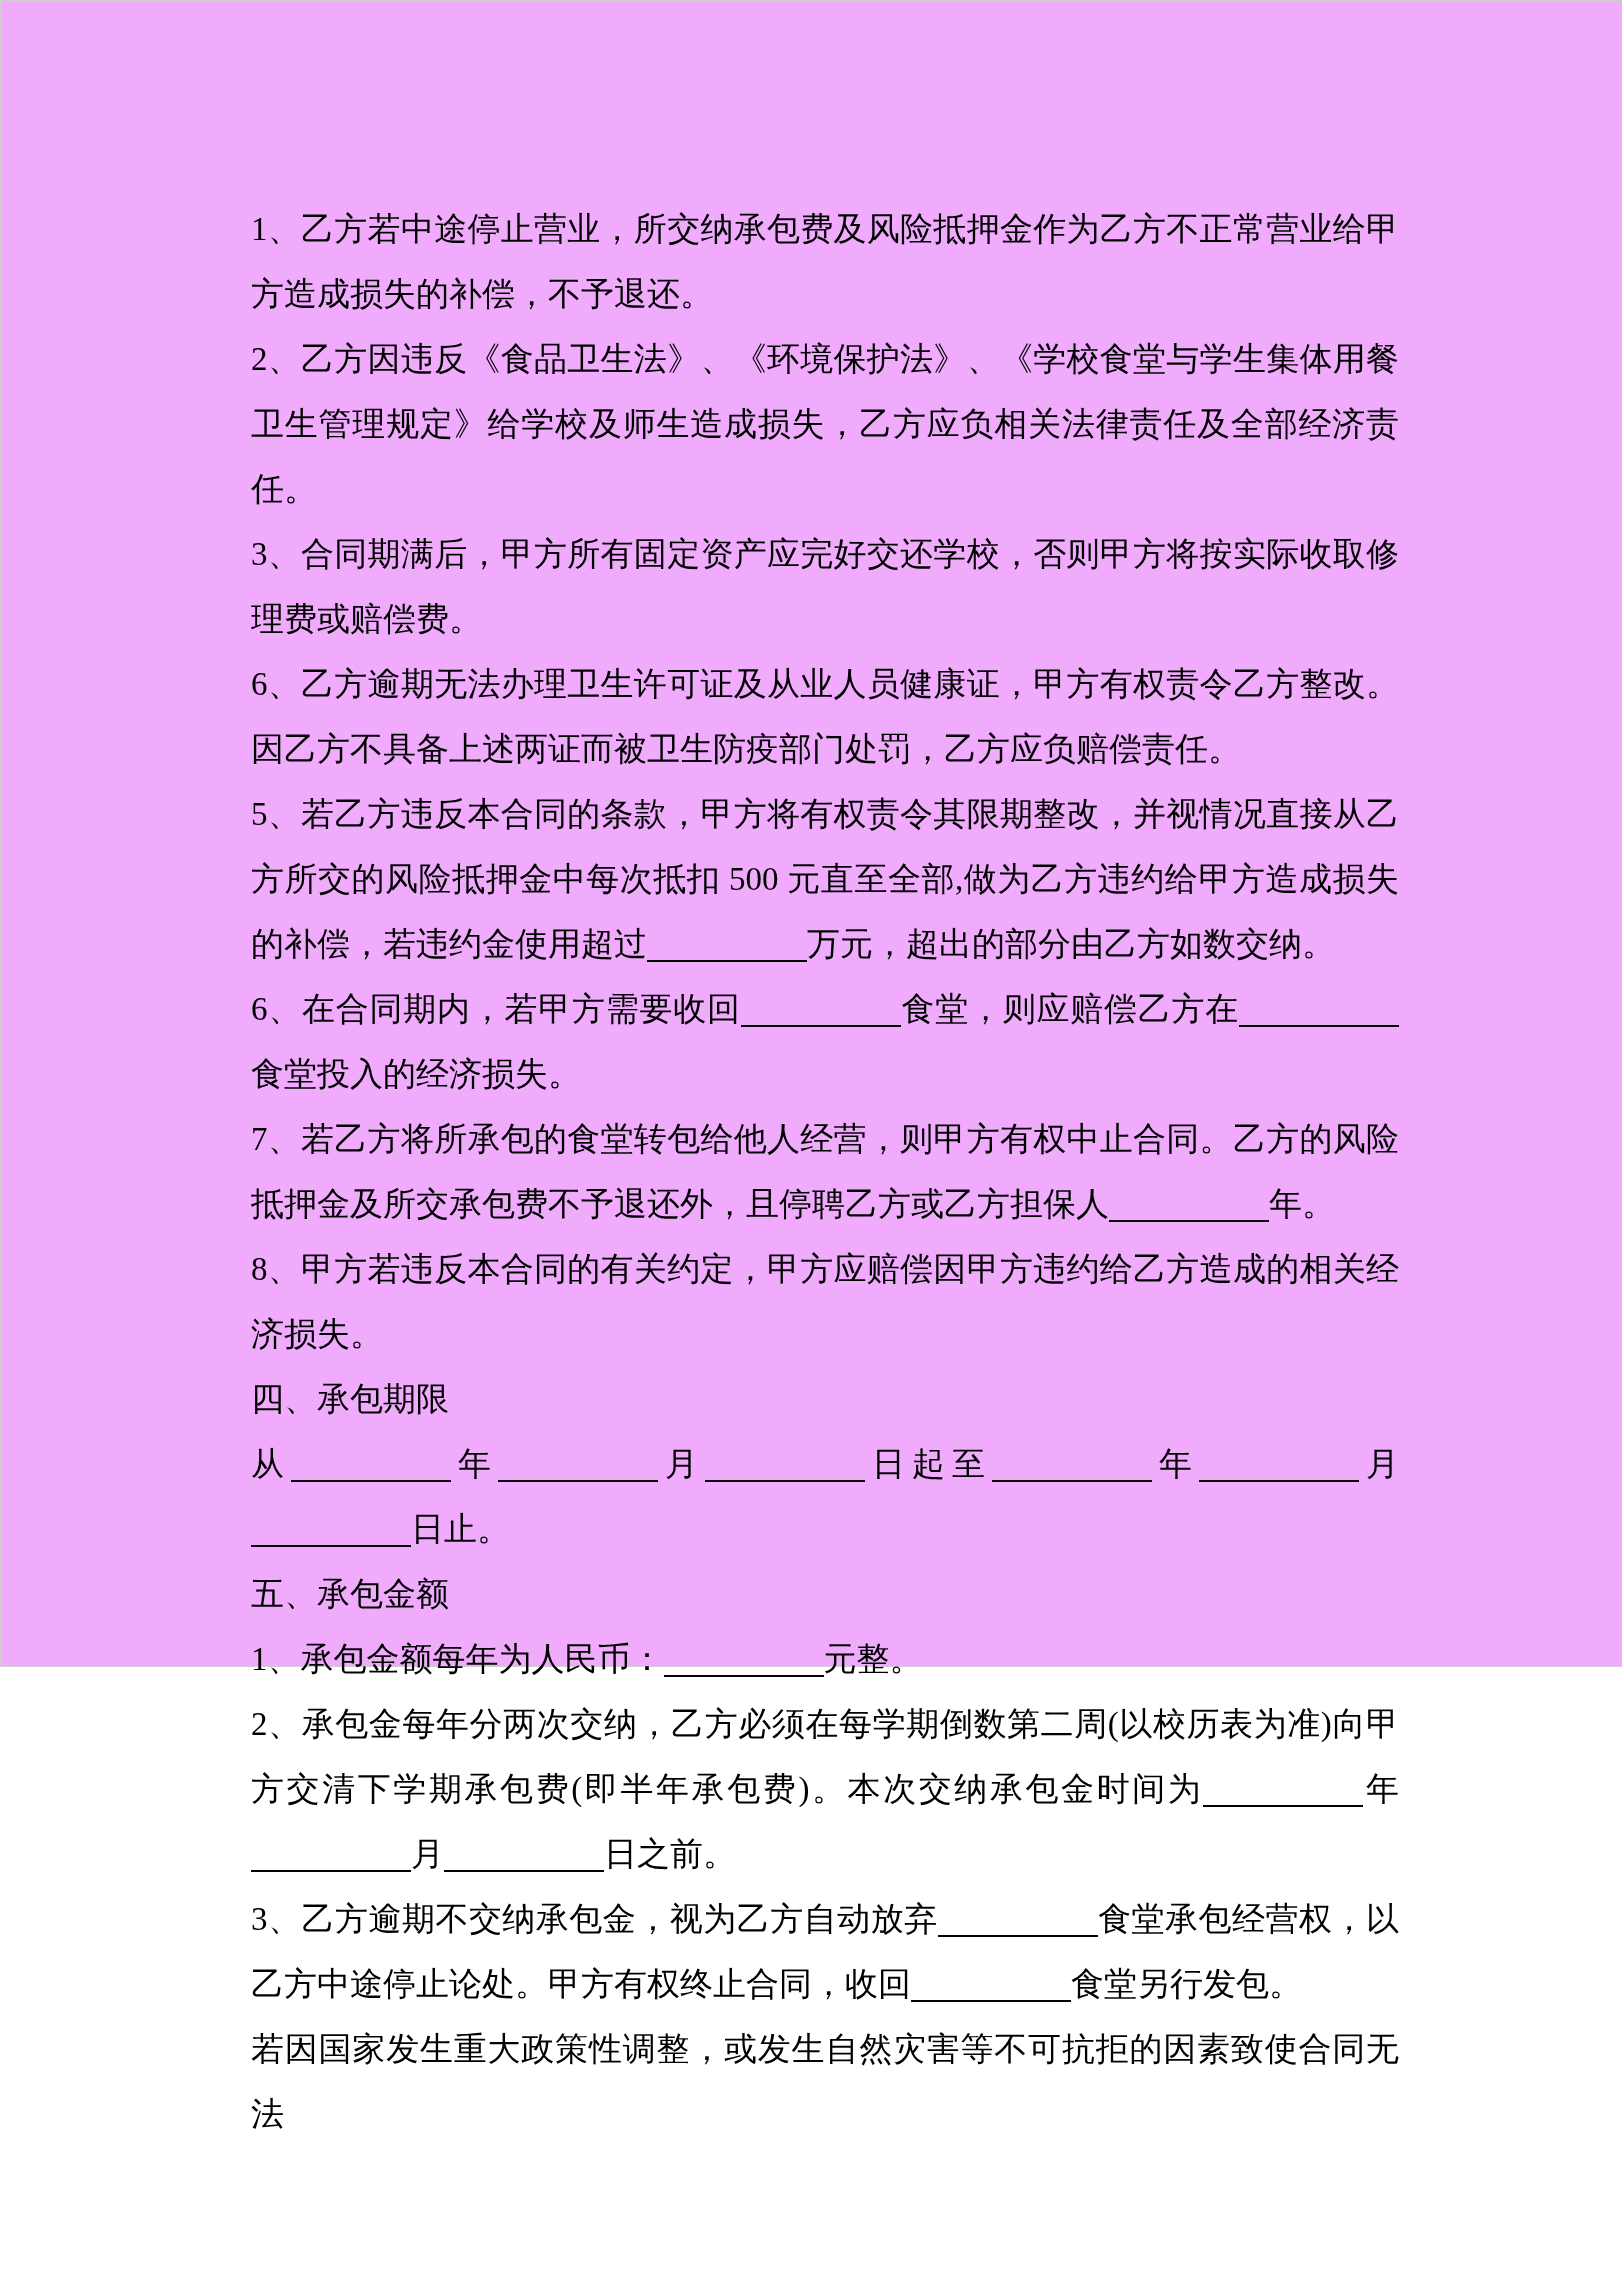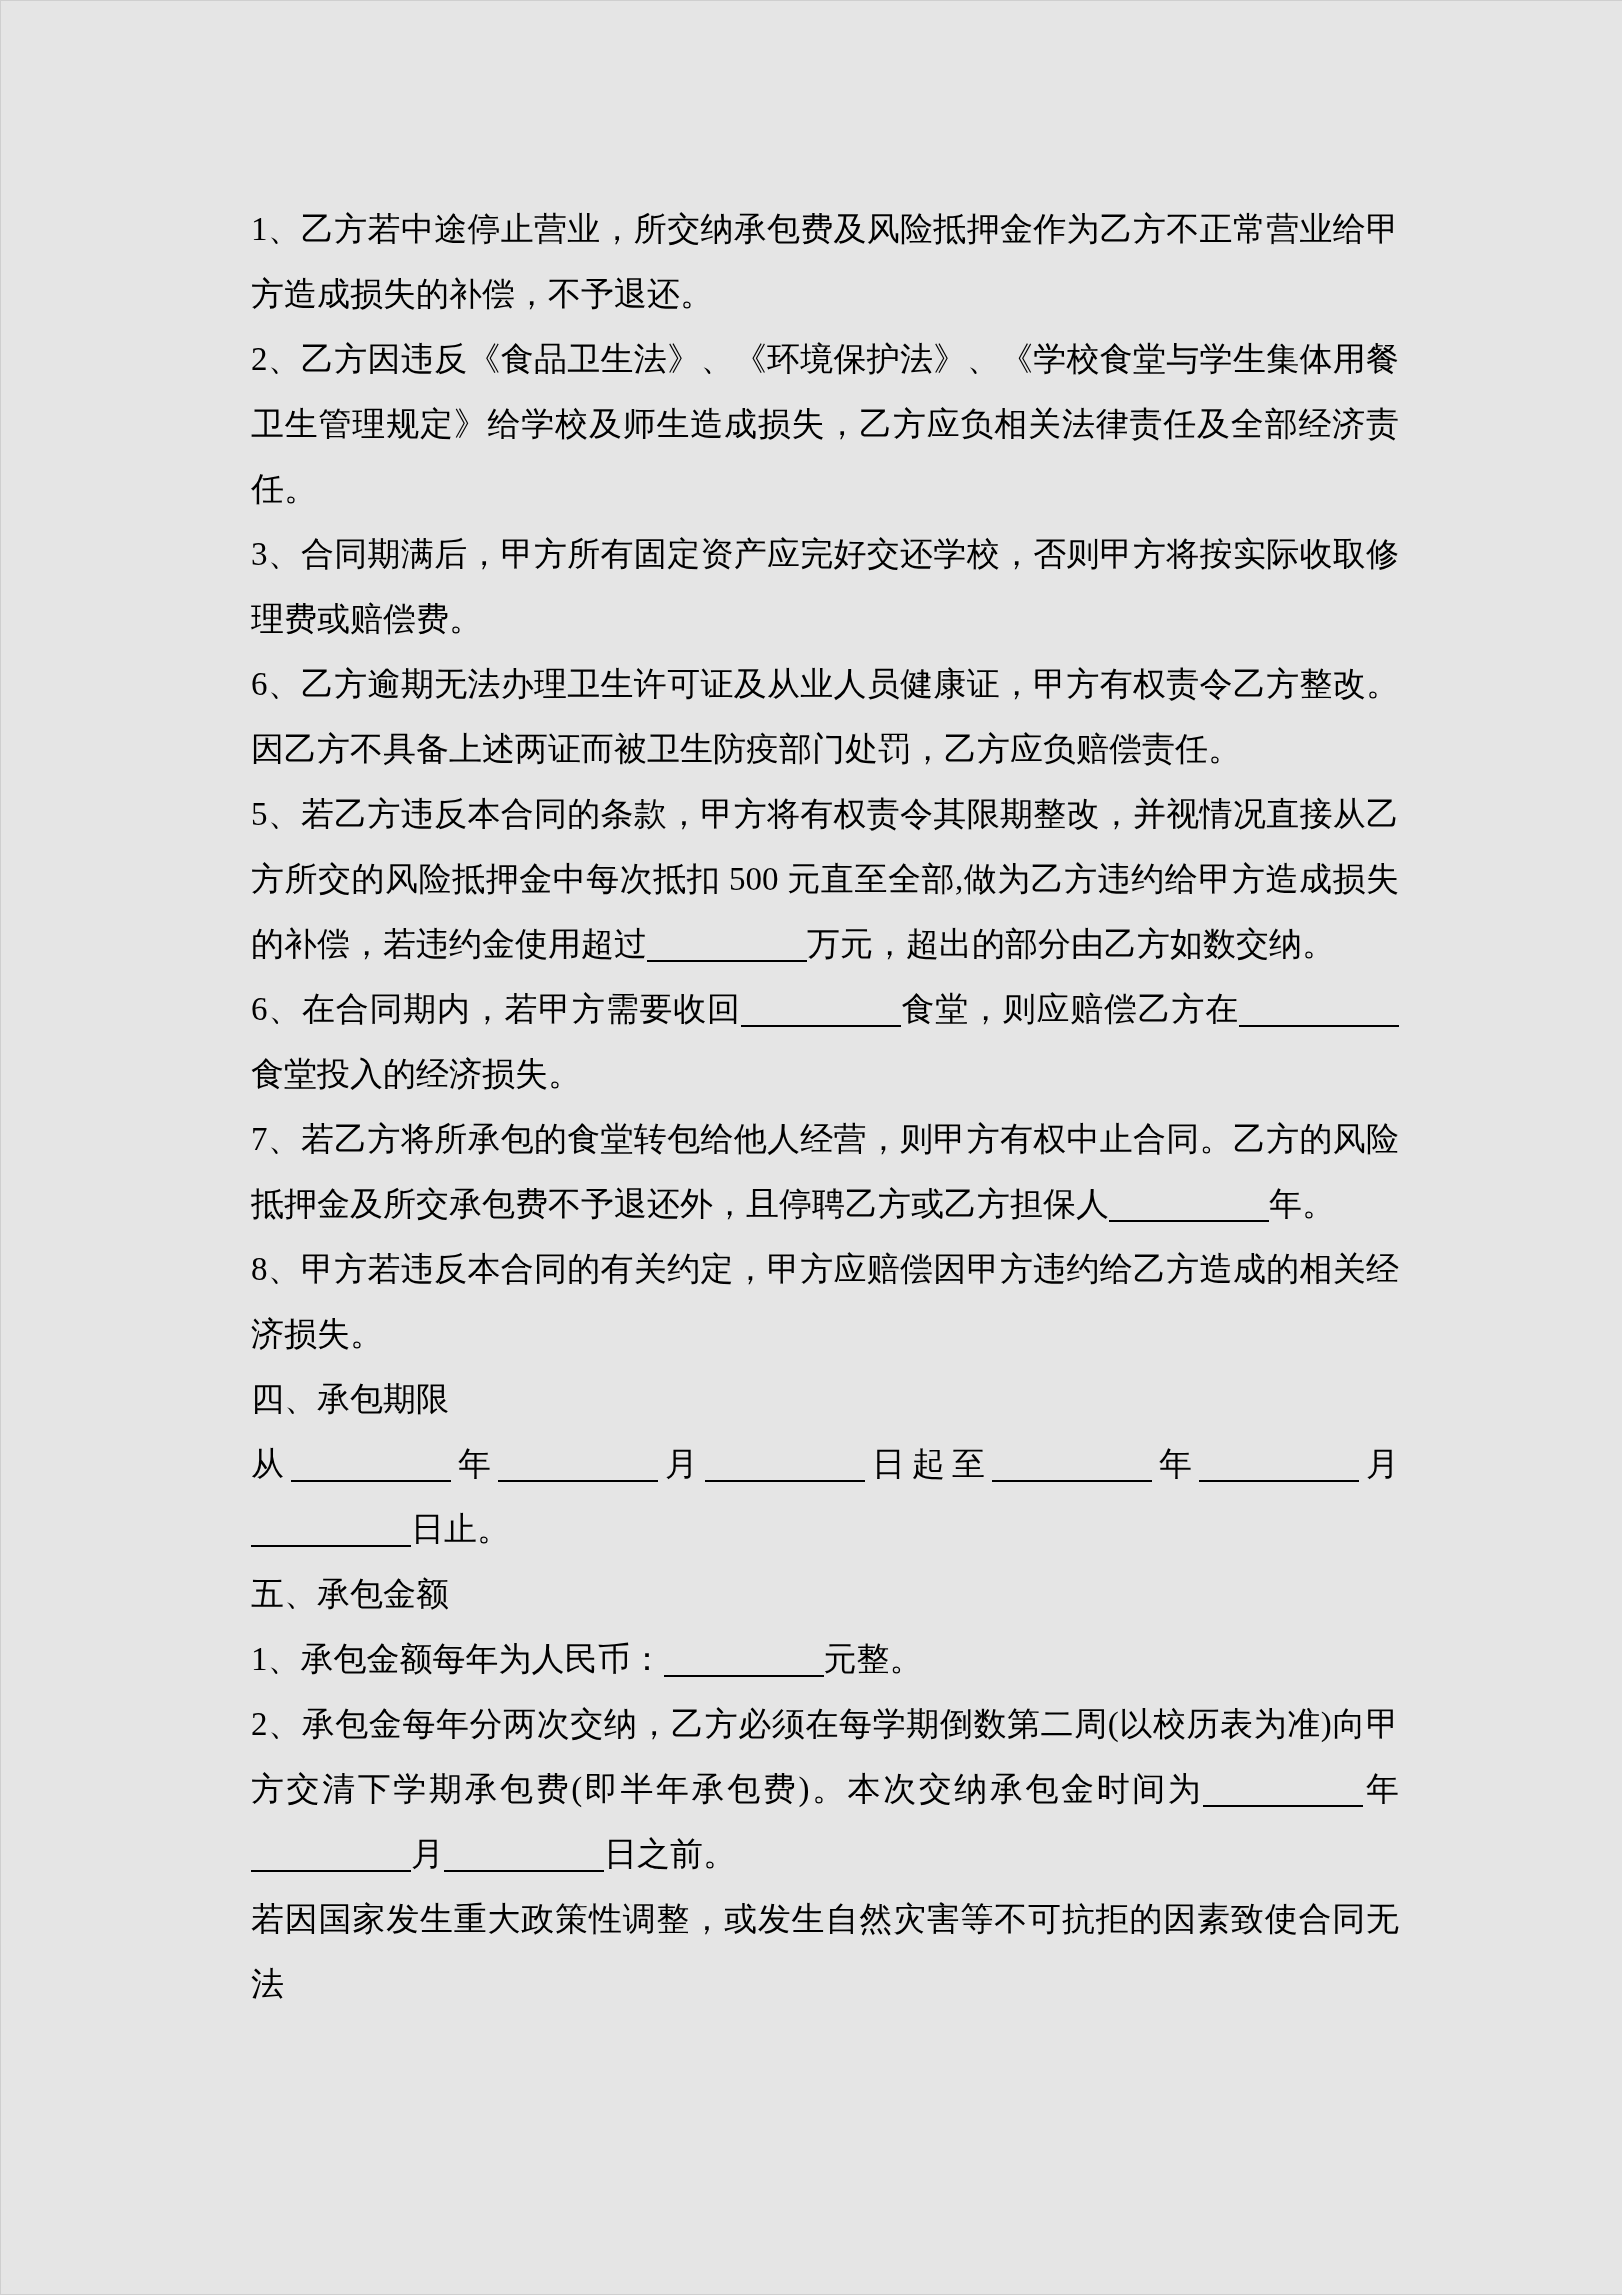--- a/index.html
+++ b/index.html
@@ -11,23 +11,23 @@
     width: 1623px;
     height: 2295px;
     position: relative;
     overflow: hidden;
   }
   .page {
     position: absolute;
     left: 0;
     top: 0;
     width: 1623px;
-    height: 2295px;
+    height: 1667px;
     box-sizing: border-box;
-    background: #e5e5e5;
+    background: #f0abfc;
     border: 1.3px solid #cfcfcf;
   }
   .content {
     position: absolute;
     left: 250px;
     top: 196px;
     width: 1148px;
     color: #000000;
     font-family: "Liberation Serif", "DejaVu Serif", serif;
     font-size: 33px;
@@ -58,16 +58,17 @@
       <p>6、乙方逾期无法办理卫生许可证及从业人员健康证，甲方有权责令乙方整改。因乙方不具备上述两证而被卫生防疫部门处罚，乙方应负赔偿责任。</p>
       <p>5、若乙方违反本合同的条款，甲方将有权责令其限期整改，并视情况直接从乙方所交的风险抵押金中每次抵扣 500 元直至全部,做为乙方违约给甲方造成损失的补偿，若违约金使用超过<span class="blank"></span>万元，超出的部分由乙方如数交纳。</p>
       <p>6、在合同期内，若甲方需要收回<span class="blank"></span>食堂，则应赔偿乙方在<span class="blank"></span>食堂投入的经济损失。</p>
       <p>7、若乙方将所承包的食堂转包给他人经营，则甲方有权中止合同。乙方的风险抵押金及所交承包费不予退还外，且停聘乙方或乙方担保人<span class="blank"></span>年。</p>
       <p>8、甲方若违反本合同的有关约定，甲方应赔偿因甲方违约给乙方造成的相关经济损失。</p>
       <p class="heading">四、承包期限</p>
       <p>从<span class="blank"></span>年<span class="blank"></span>月<span class="blank"></span>日起至<span class="blank"></span>年<span class="blank"></span>月<span class="blank"></span>日止。</p>
       <p class="heading">五、承包金额</p>
       <p>1、承包金额每年为人民币：<span class="blank"></span>元整。</p>
       <p>2、承包金每年分两次交纳，乙方必须在每学期倒数第二周(以校历表为准)向甲方交清下学期承包费(即半年承包费)。本次交纳承包金时间为<span class="blank"></span>年<span class="blank"></span>月<span class="blank"></span>日之前。</p>
+      <p>3、乙方逾期不交纳承包金，视为乙方自动放弃<span class="blank"></span>食堂承包经营权，以乙方中途停止论处。甲方有权终止合同，收回<span class="blank"></span>食堂另行发包。</p>
       <p>若因国家发生重大政策性调整，或发生自然灾害等不可抗拒的因素致使合同无法</p>
     </div>
 </div>
 
 
 </body></html>

